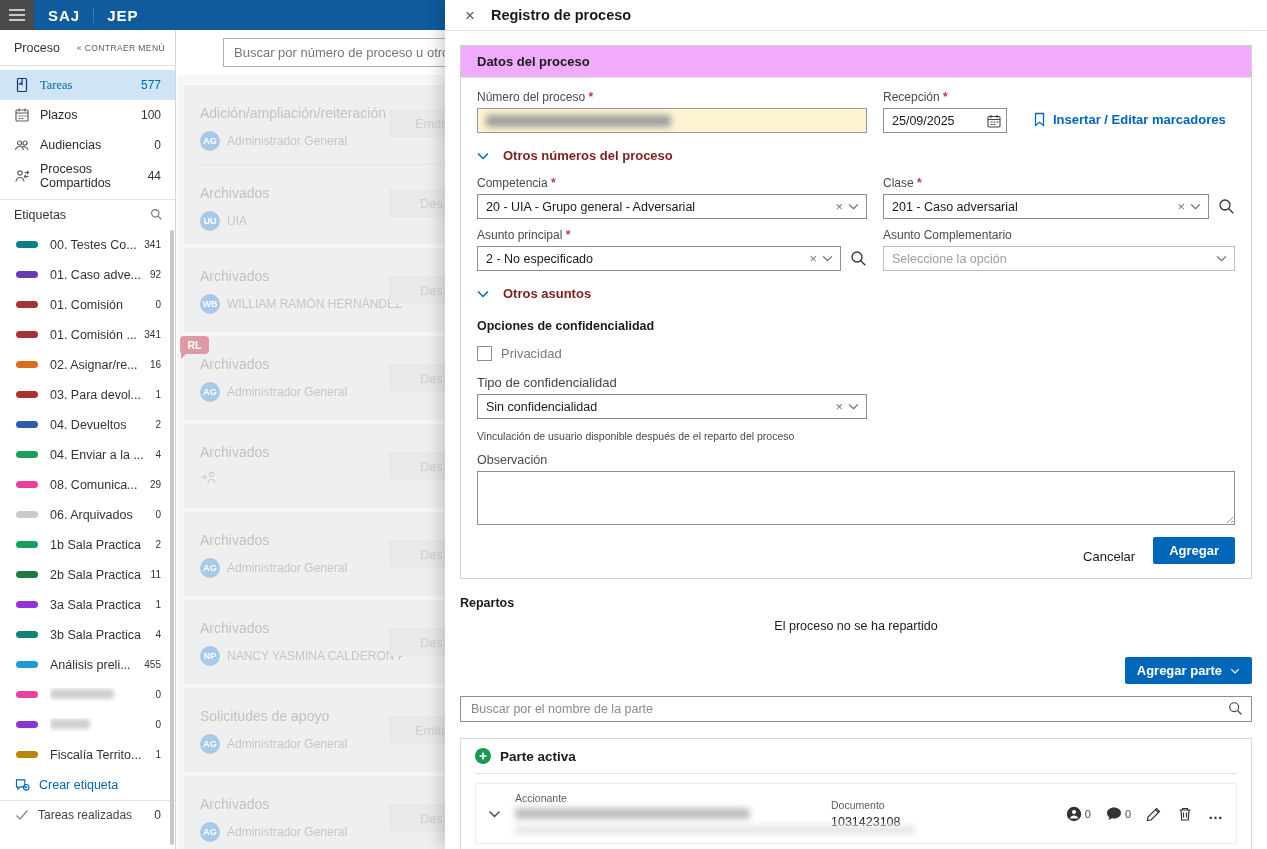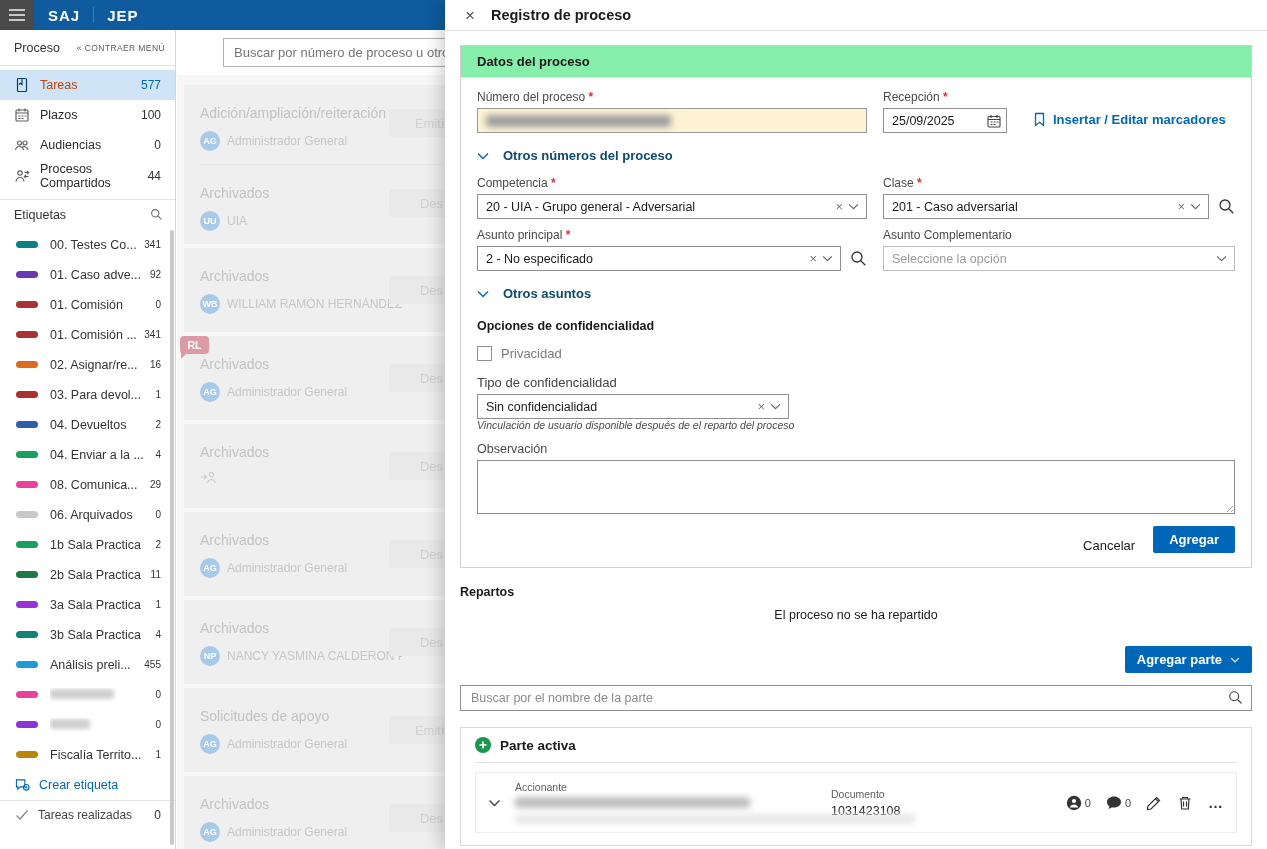--- a/index.html
+++ b/index.html
@@ -23,21 +23,21 @@
   .side-head { height:36px; display:flex; align-items:center; justify-content:space-between;
                padding:0 10px 0 14px; border-bottom:1px solid #e3e3e3; }
   .side-head .ttl { font-size:12.5px; color:#333; }
   .collapse { font-size:8.5px; color:#5a5a5a; letter-spacing:.4px; cursor:pointer; }
   .menu { padding-top:4px; }
   .menu-item { display:flex; align-items:center; min-height:30px; padding:2px 14px; cursor:pointer; }
   .menu-item .mi-ic { width:16px; height:16px; margin-right:10px; color:#5f5f5f; flex:none; }
   .menu-item .mi-lb { flex:1; font-size:12.5px; color:#2b2b2b; line-height:1.15; }
   .menu-item .mi-ct { font-size:12px; color:#333; }
   .menu-item.active { background:#cfe4f6; }
-  .menu-item.active .mi-lb { color:#c2410c; }
+  .menu-item.active .mi-lb { color:#0369a1;font-family:Liberation Serif, serif; }
   .menu-item.active .mi-ct { color:#0067b8; }
   .menu-item.active .mi-ic { color:#0c3c66; }
   .side-div { border-top:1px solid #e3e3e3; margin-top:6px; }
   .labels-head { height:30px; display:flex; align-items:center; justify-content:space-between;
                  padding:0 12px 0 14px; }
   .labels-head .ttl { font-size:12.5px; color:#333; }
   .labels-head .mag { color:#6a6a6a; width:13px; height:13px; cursor:pointer; }
   .lbl-row { height:30px; display:flex; align-items:center; padding:0 14px 0 16px; cursor:pointer; }
   .chip { width:22px; height:7px; border-radius:4px; margin-right:12px; flex:none; }
   .lbl-name { flex:1; font-size:12.5px; color:#333; white-space:nowrap; overflow:hidden; }
@@ -86,56 +86,56 @@
               border:4px solid transparent; border-top-color:#dc9ba4; border-left-color:#dc9ba4; }
 
   
   .panel { position:absolute; top:0; left:445px; width:822px; height:849px; background:#fff;
            z-index:5; box-shadow:-6px 0 14px rgba(0,0,0,.16); }
   .p-head { height:31px; display:flex; align-items:center; padding:0 20px; border-bottom:1px solid #e1e1e1; }
   .close-x { font-size:17px; color:#555; margin-right:16px; cursor:pointer; line-height:1; }
   .p-title { font-size:14.5px; font-weight:bold; color:#1a1a1a; }
 
   .form-box { margin:14px 15px 0; border:1px solid #cfcfcf; }
-  .fb-head { background:#86efac; padding:8px 16px; font-size:13px; font-weight:bold;
+  .fb-head { background:#f0abfc; padding:8px 16px; font-size:13px; font-weight:bold;
              border-bottom:1px solid #e1e1e1; }
   .fb-body { padding:12px 16px 14px; }
   .grid2 { display:grid; grid-template-columns:390px 1fr; column-gap:16px; }
   .f-label { font-size:12px; color:#4a4a4a; margin-bottom:4px; }
   .req::after { content:" *"; color:#d13438; font-weight:bold; }
   .f-input { width:100%; height:25px; border:1px solid #8f8f8f; padding:0 8px; font-size:12.5px;
              font-family:"Liberation Sans", sans-serif; color:#1a1a1a; background:#fff; }
   .yellow { background:#fdf3d2; border-color:#9a9a9a; display:flex; align-items:center; }
   .blob-dark { width:185px; height:12px; border-radius:3px; background:#9f9f9f; filter:blur(3px); }
   .date-wrap { position:relative; width:124px; }
   .date-wrap input { padding-right:26px; }
   .cal-ic { position:absolute; right:6px; bottom:5px; width:14px; height:14px; color:#444; cursor:pointer; }
   .r1-right { position:relative; }
   .marc-link { position:absolute; left:150px; top:22px; display:flex; align-items:center; gap:7px;
                color:#0067b8; font-size:13px; font-weight:bold; cursor:pointer; white-space:nowrap; }
   .marc-link .ic { width:13px; height:15px; }
   .sec-link { display:flex; align-items:center; gap:14px; margin-top:15px; cursor:pointer; }
   .sec-link .chev { color:#0067b8; width:12px; height:8px; }
-  .sec-link span { color:#0c4a6e; font-size:13px; font-weight:bold; }
+  .sec-link span { color:#7f1d1d; font-size:13px; font-weight:bold; }
   .sel { height:25px; border:1px solid #8f8f8f; background:#fff; display:flex; align-items:center;
          padding:0 7px 0 8px; cursor:pointer; }
   .sel .val { flex:1; font-size:12.5px; color:#1a1a1a; white-space:nowrap; overflow:hidden; }
   .sel .x { color:#777; font-size:13px; margin:0 5px 0 4px; line-height:1; }
   .sel .chev { width:11px; height:7px; color:#666; flex:none; }
   .sel.disabled { border-color:#bdbdbd; }
   .sel.disabled .val { color:#9c9c9c; }
   .with-mag { display:flex; align-items:center; gap:9px; }
   .with-mag .sel { flex:1; }
   .mag-btn { width:17px; height:17px; color:#333; cursor:pointer; flex:none; }
   .row-gap { margin-top:9px; }
   .bold-lb { font-size:12.5px; font-weight:bold; color:#1a1a1a; margin-top:18px; }
   .cb-row { display:flex; align-items:center; gap:9px; margin-top:13px; cursor:pointer; }
   .cb-box { width:15px; height:15px; border:1px solid #8f8f8f; background:#fff; }
   .cb-lb { font-size:13px; color:#7a7a7a; }
-  .helper { font-size:10.5px; color:#4a4a4a; margin-top:0;font-style:italic; }
+  .helper { font-size:10.5px; color:#4a4a4a; margin-top:11px; }
   .ta-wrap { position:relative; margin-top:4px; }
   textarea.obs { width:100%; height:54px; border:1px solid #8f8f8f; resize:none; padding:4px 8px;
                  font-family:"Liberation Sans", sans-serif; font-size:12.5px; display:block; }
   .ta-grip { position:absolute; right:2px; bottom:2px; width:9px; height:9px;
              background:repeating-linear-gradient(135deg, transparent 0 2px, #9a9a9a 2px 3px);
              clip-path:polygon(100% 0,100% 100%,0 100%); }
   .actions { display:flex; justify-content:flex-end; align-items:flex-end; gap:18px; margin-top:12px; }
   .btn-text { font-size:13px; color:#1a1a1a; cursor:pointer; background:none; border:none;
               font-family:"Liberation Sans", sans-serif; }
   .btn-primary { background:#0067b8; color:#fff; border:none; border-radius:2px; padding:6px 16px;
@@ -556,21 +556,21 @@
         </div>
 
         <div class="bold-lb">Opciones de confidencialidad</div>
 
         <div class="cb-row">
           <span class="cb-box"></span>
           <span class="cb-lb">Privacidad</span>
         </div>
 
         <div class="f-label" style="margin-top:14px; font-size:13px; color:#444;">Tipo de confidencialidad</div>
-        <div class="sel" style="width:312px;">
+        <div class="sel" style="width:390px;">
           <span class="val">Sin confidencialidad</span>
           <span class="x">×</span>
           <svg class="chev" viewBox="0 0 12 8" fill="none" stroke="currentColor" stroke-width="1.3">
               <path d="M1 1.5l5 5 5-5"></path>
             </svg>
         </div>
         <div class="helper">Vinculación de usuario disponible después de el reparto del proceso</div>
 
         <div class="f-label" style="margin-top:11px; font-size:12.5px;">Observación</div>
         <div class="ta-wrap">

